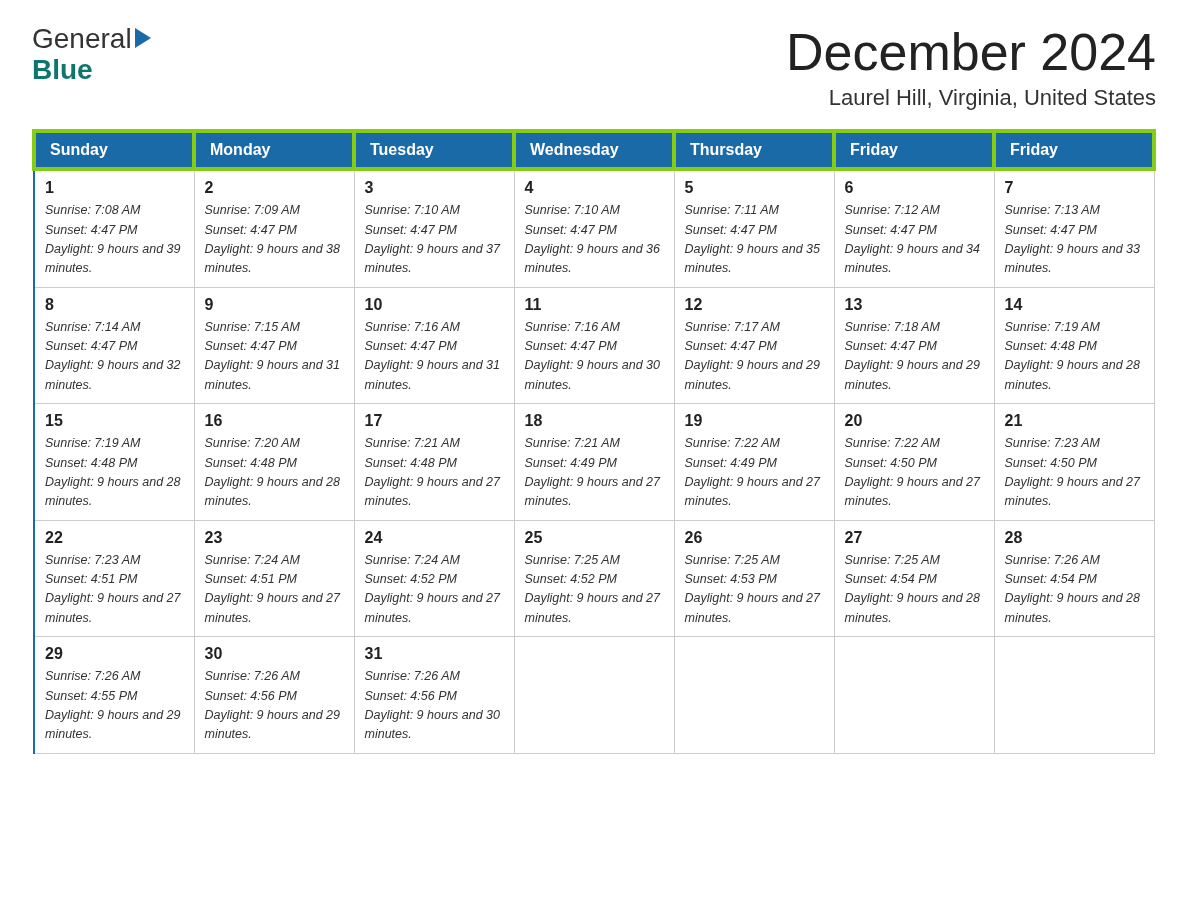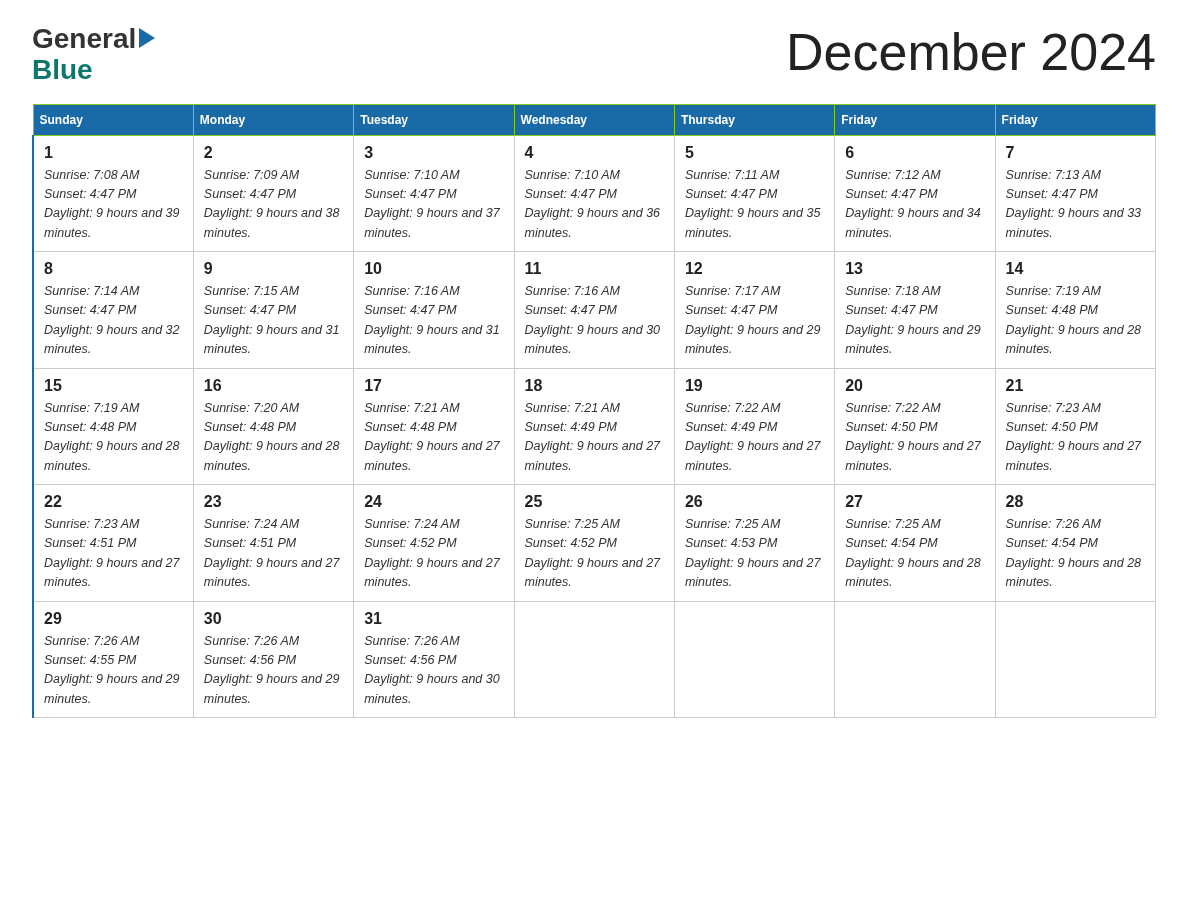--- a/index.html
+++ b/index.html
@@ -17,21 +17,21 @@
       margin-bottom: 18px;
     }
     .logo {
       display: flex;
       flex-direction: column;
       align-items: flex-start;
       line-height: 1.1;
     }
     .logo-general {
       font-size: 28px;
-      font-weight: bold;
+      font-weight: normal;
       color: #333;
       display: flex;
       align-items: center;
     }
     .logo-arrow {
       display: inline-block;
       width: 0;
       height: 0;
       border-left: 16px solid #1a6aa8;
       border-top: 10px solid transparent;
@@ -59,25 +59,25 @@
       margin-top: 4px;
     }
     .calendar-table {
       width: 100%;
       border-collapse: collapse;
       table-layout: fixed;
     }
     .calendar-table thead tr th {
       background: #1a6aa8;
       color: #fff;
-      font-size: 12px;
+      font-size: 16px;
       font-weight: bold;
-      padding: 8px 6px;
+      padding: 8px 14px;
       text-align: left;
-      border: 1px solid #84cc16;
+      border: 4px solid #84cc16;
     }
     .calendar-table tbody tr td {
       vertical-align: top;
       padding: 8px 10px;
       border: 1px solid #ccc;
       font-size: 13px;
       color: #333;
       min-height: 90px;
       background: #fff;
     }
@@ -107,20 +107,21 @@
 <div class="header-row">
   <div class="logo">
     <div class="logo-general">
       <span>General</span>
       <span class="logo-arrow"></span>
     </div>
     <div class="logo-blue">Blue</div>
   </div>
   <div class="title-block">
     <div class="month-title">December 2024</div>
+    <div class="location-title">Laurel Hill, Virginia, United States</div>
   </div>
 </div>
 
 <table class="calendar-table">
   <thead>
     <tr>
     <th>Sunday</th>
         <th>Monday</th>
         <th>Tuesday</th>
         <th>Wednesday</th>

